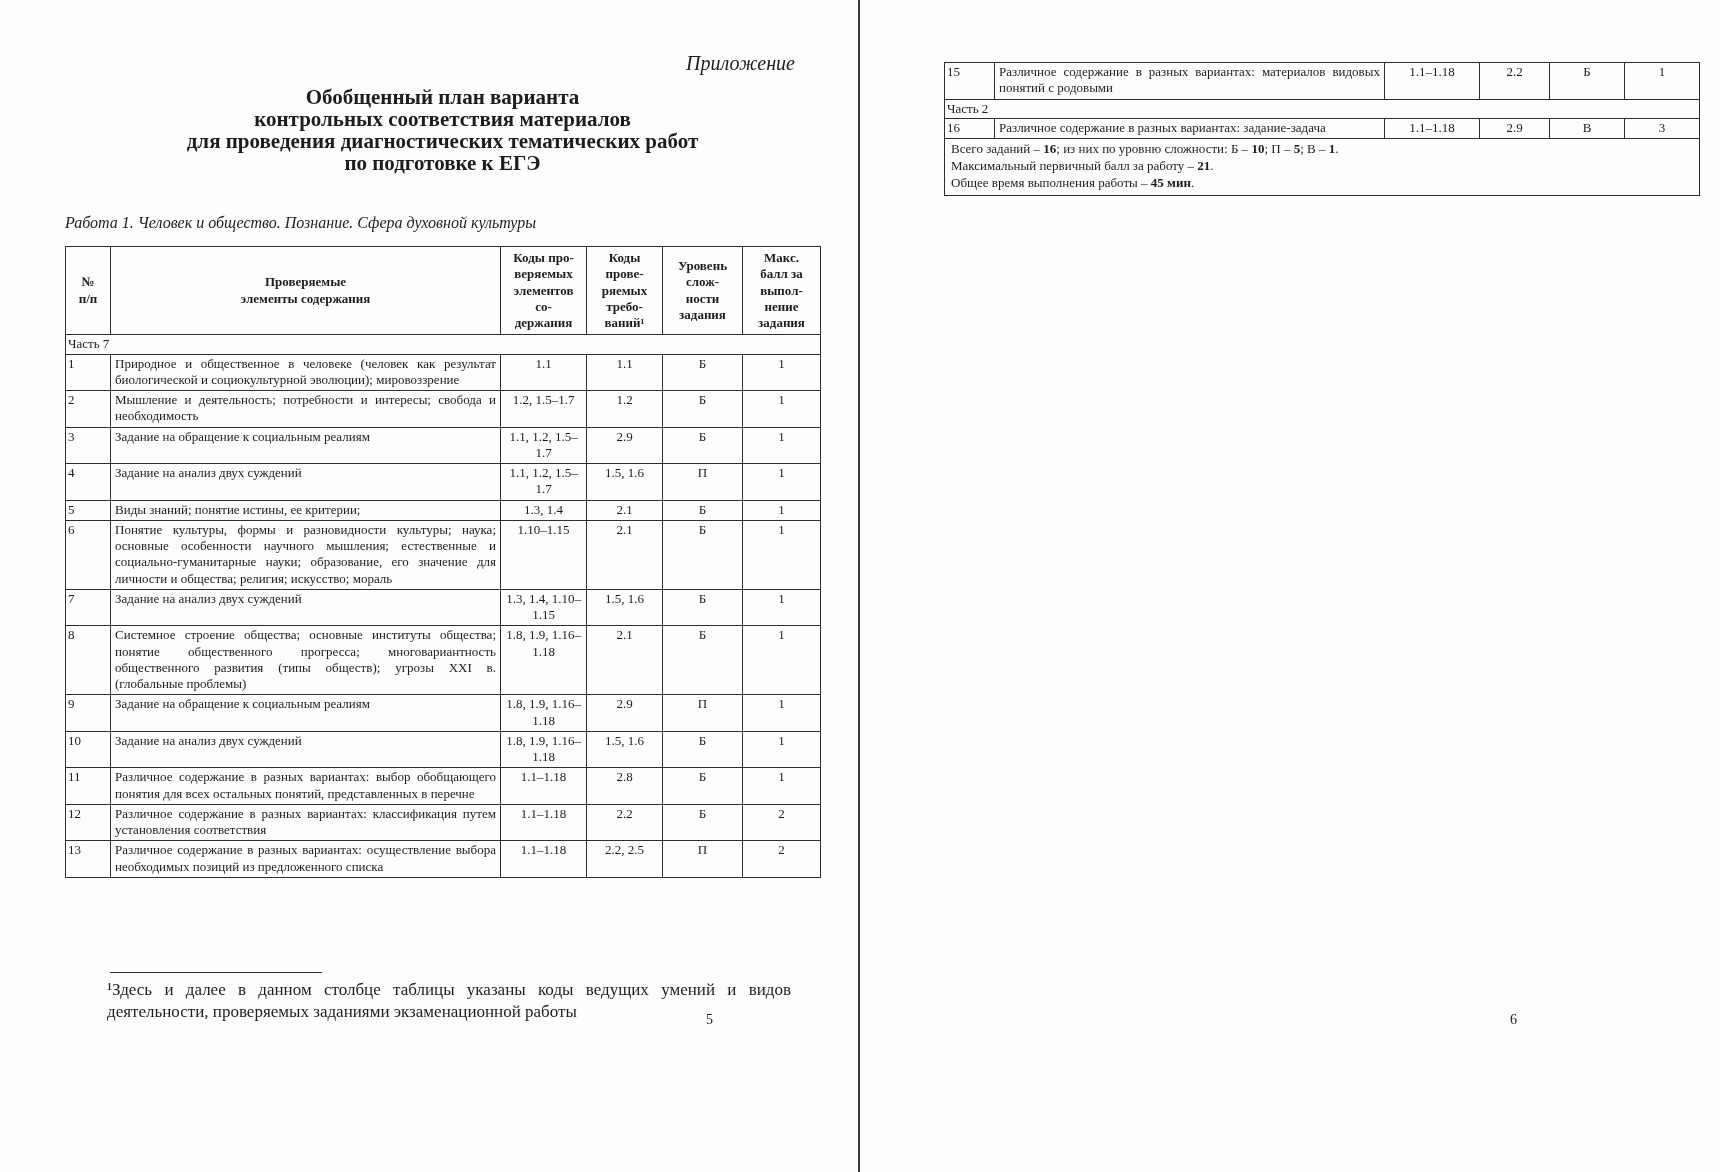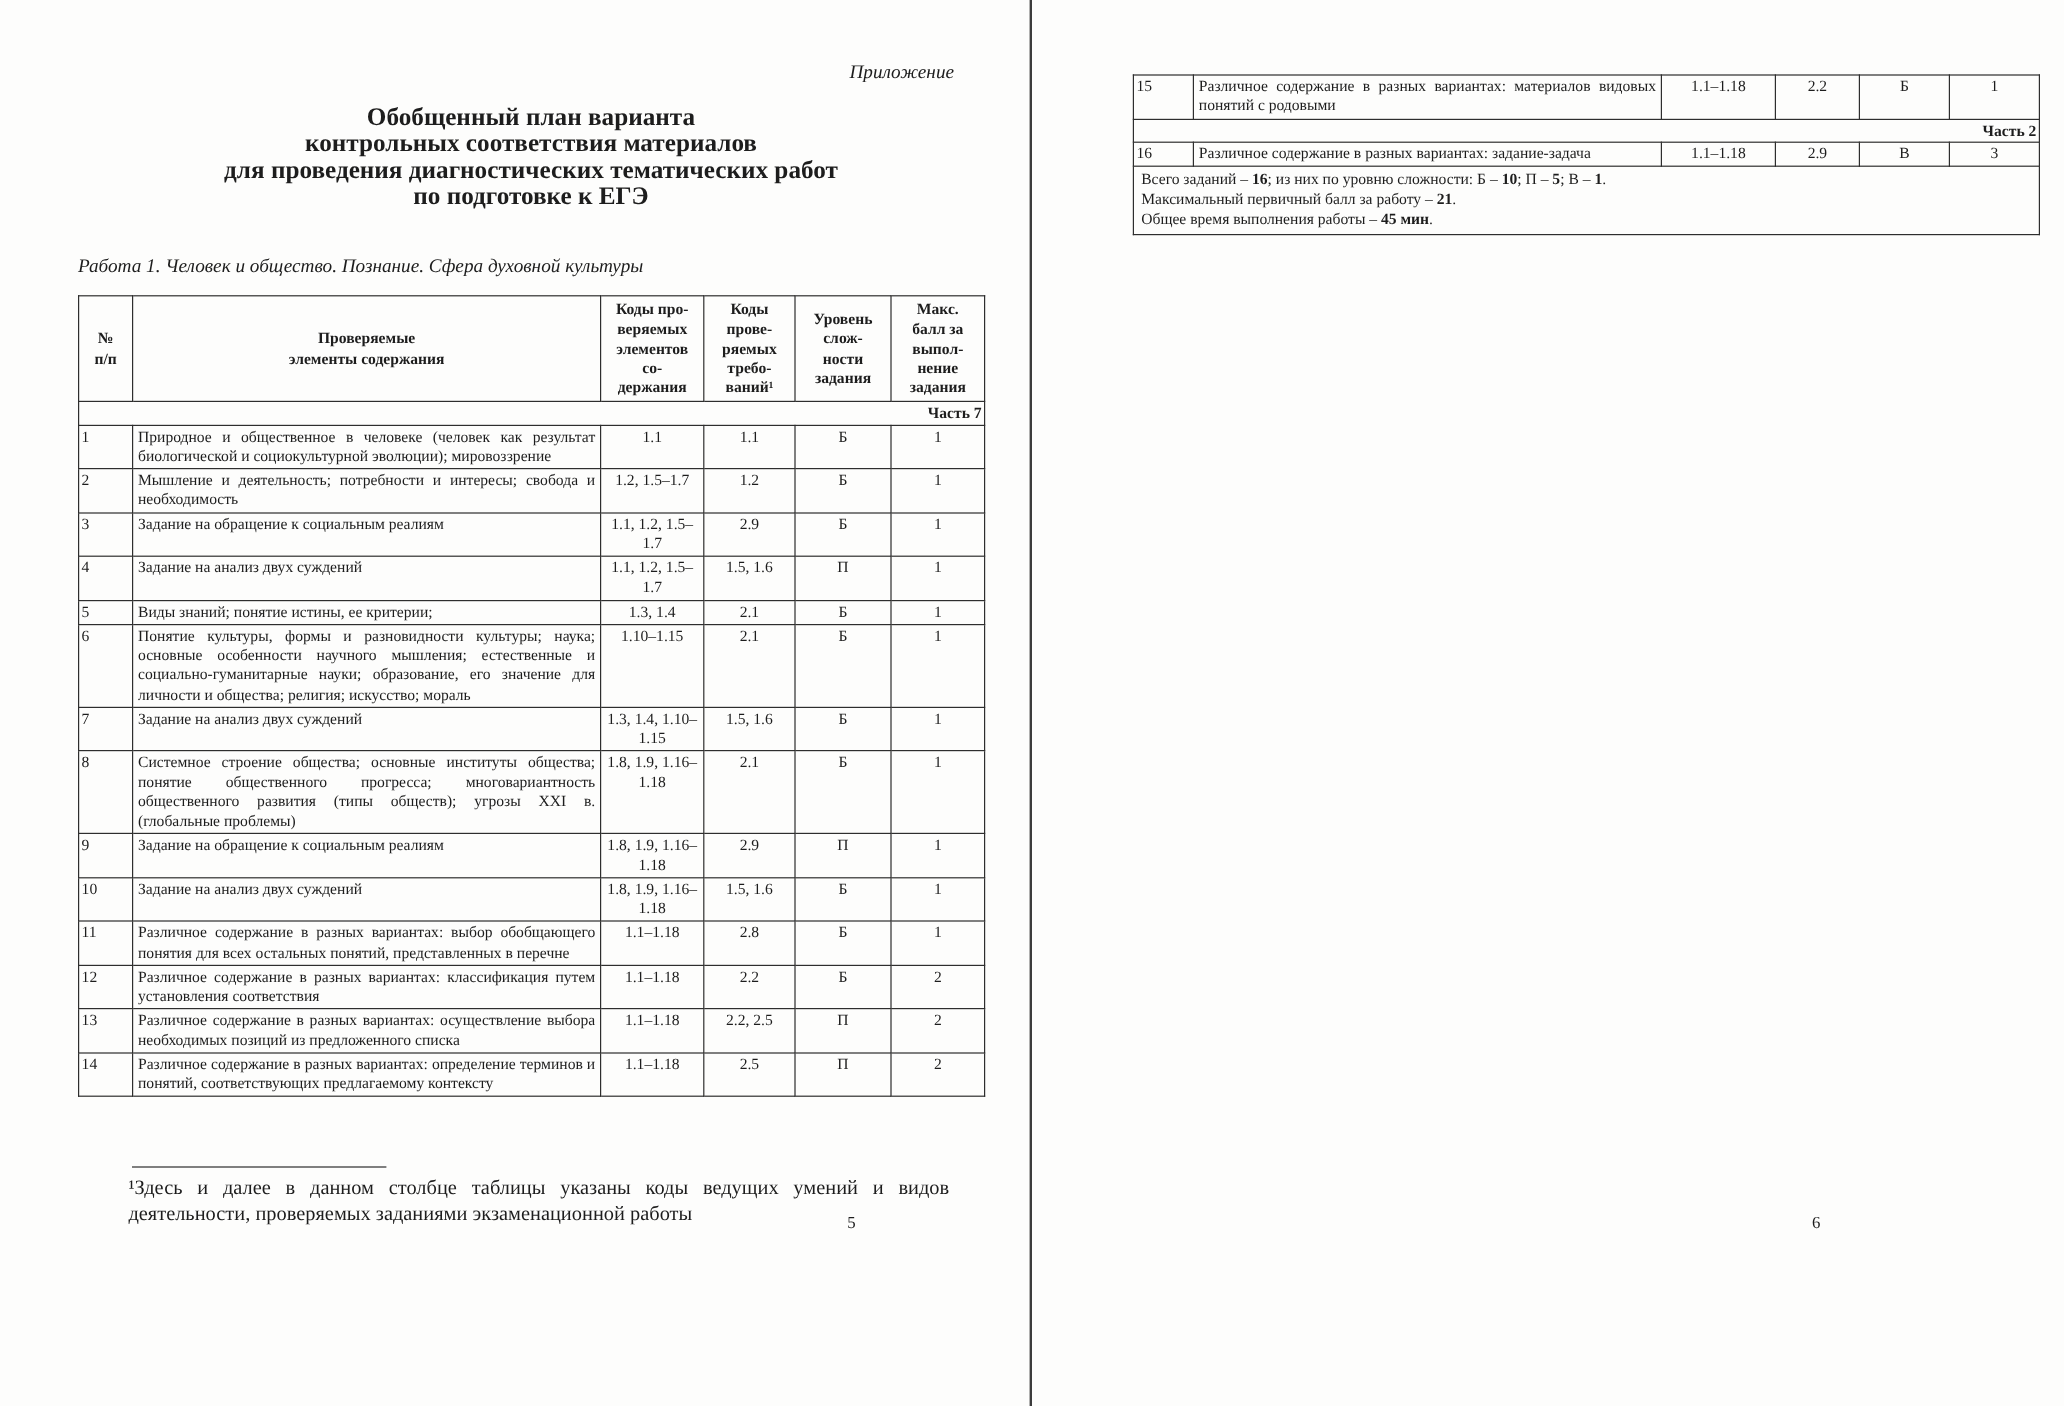--- a/index.html
+++ b/index.html
@@ -11,21 +11,21 @@
     color:#1d1d1d;
     overflow:hidden;
   }
   .page { position:absolute; top:0; height:1172px; background:#fdfdfc; }
   .page-left  { left:0; width:858px; }
   .page-right { left:860px; width:852px; }
   .spine { position:absolute; left:858px; top:0; width:2px; height:1172px; background:#3c3c3c; }
 
   .annotation {
     position:absolute; top:52px; left:65px; width:730px;
-    text-align:right; font-style:italic; font-size:16px;
+    text-align:right; font-style:italic; font-size:20px;
   }
   .doc-title {
     position:absolute; top:86px; left:65px; width:755px;
     text-align:center; font-weight:bold; font-size:21px; line-height:22px;
   }
   .doc-subtitle {
     position:absolute; top:214px; left:65px; width:755px;
     text-align:left; font-weight:normal; font-style:italic; font-size:16px;
   }
 
@@ -37,21 +37,21 @@
   .page-right table.spec { position:absolute; top:62px;  left:84px; }
 
   .spec th, .spec td { border:1px solid #2e2e2e; vertical-align:top; padding:1px 4px 2px; }
   .spec th {
     font-weight:bold; text-align:center; vertical-align:middle;
     white-space:pre-line; padding:3px 2px; line-height:1.25;
   }
   .spec td.c-num     { text-align:left; padding-left:2px; }
   .spec td.c-content { text-align:justify; }
   .spec td.c-codes, .spec td.c-req, .spec td.c-level, .spec td.c-score { text-align:center; }
-  .spec td.sec       { text-align:right; font-weight:bold; padding:1px 2px; }
+  .spec td.sec       { text-align:left; font-weight:normal; padding:1px 2px; }
   .spec td.summary   { text-align:left; padding:2px 6px 3px; line-height:1.3; }
 
   .footnote-rule {
     position:absolute; top:972px; left:110px; width:212px;
     border-top:1.5px solid #2e2e2e;
   }
   .footnote {
     position:absolute; top:979px; left:107px; width:684px;
     font-size:17px; text-align:justify; line-height:1.3;
   }
@@ -211,28 +211,20 @@
           <td class="c-score">2</td>
         </tr>
         <tr>
           <td class="c-num">13</td>
           <td class="c-content">Различное содержание в разных вариантах: осуществление выбора необходимых позиций из предложенного списка</td>
           <td class="c-codes">1.1–1.18</td>
           <td class="c-req">2.2, 2.5</td>
           <td class="c-level">П</td>
           <td class="c-score">2</td>
         </tr>
-        <tr>
-          <td class="c-num">14</td>
-          <td class="c-content">Различное содержание в разных вариантах: определение терминов и понятий, соответствующих предлагаемому контексту</td>
-          <td class="c-codes">1.1–1.18</td>
-          <td class="c-req">2.5</td>
-          <td class="c-level">П</td>
-          <td class="c-score">2</td>
-        </tr>
       </tbody>
   </table>
 
   <div class="footnote-rule"></div>
   <div class="footnote">¹Здесь и далее в данном столбце таблицы указаны коды ведущих умений и видов деятельности, проверяемых заданиями экзаменационной работы</div>
   <div class="page-num">5</div>
 </div>
 
 <div class="spine"></div>
 

